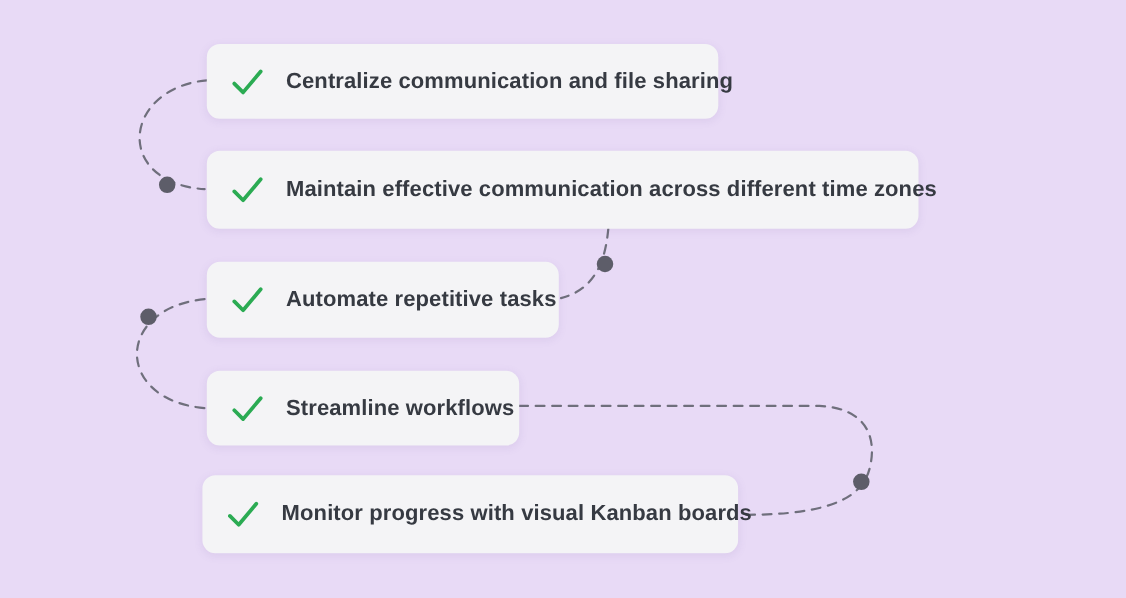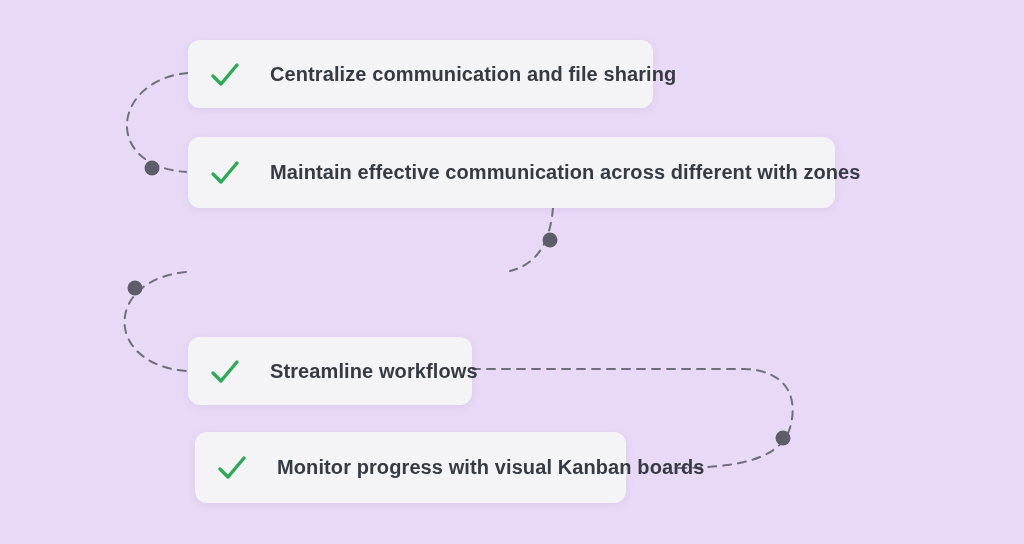--- a/index.html
+++ b/index.html
@@ -39,29 +39,29 @@
     stroke: none;
   }
   .card {
     position: absolute;
     z-index: 1;
     background: #f4f4f6;
     border-radius: 12px;
     box-shadow: 0 2px 8px rgba(110, 80, 160, 0.10);
     display: flex;
     align-items: center;
-    gap: 28px;
+    gap: 18px;
     padding-left: 20px;
     box-sizing: border-box;
   }
   .card-1 { left: 188px; top: 40px;  width: 465px; height: 68px; }
   .card-2 { left: 188px; top: 137px; width: 647px; height: 71px; }
   .card-3 { left: 188px; top: 238px; width: 320px; height: 69px; }
   .card-4 { left: 188px; top: 337px; width: 284px; height: 68px; text-align: center; }
-  .card-5 { left: 195px; top: 432px; width: 431px; height: 71px; }
+  .card-5 { left: 184px; top: 432px; width: 487px; height: 71px; }
   .check-wrap {
     display: flex;
     align-items: center;
     justify-content: center;
     width: 34px;
     height: 30px;
     flex: 0 0 auto;
   }
   .check-wrap svg {
     width: 32px;
@@ -106,23 +106,31 @@
     </span>
     <span class="card-label">Centralize communication and file sharing</span>
   </div>
 
   <div class="card card-2">
     <span class="check-wrap">
       <svg viewBox="0 0 32 27">
           <path class="check-stroke" d="M4 15 L12 23 L28 4"></path>
         </svg>
     </span>
-    <span class="card-label">Maintain effective communication across different with zones</span>
+    <span class="card-label">Maintain effective communication across different time zones</span>
   </div>
 
+  <div class="card card-3">
+    <span class="check-wrap">
+      <svg viewBox="0 0 32 27">
+          <path class="check-stroke" d="M4 15 L12 23 L28 4"></path>
+        </svg>
+    </span>
+    <span class="card-label">Automate repetitive tasks</span>
+  </div>
 
   <div class="card card-4">
     <span class="check-wrap">
       <svg viewBox="0 0 32 27">
           <path class="check-stroke" d="M4 15 L12 23 L28 4"></path>
         </svg>
     </span>
     <span class="card-label">Streamline workflows</span>
   </div>
 

